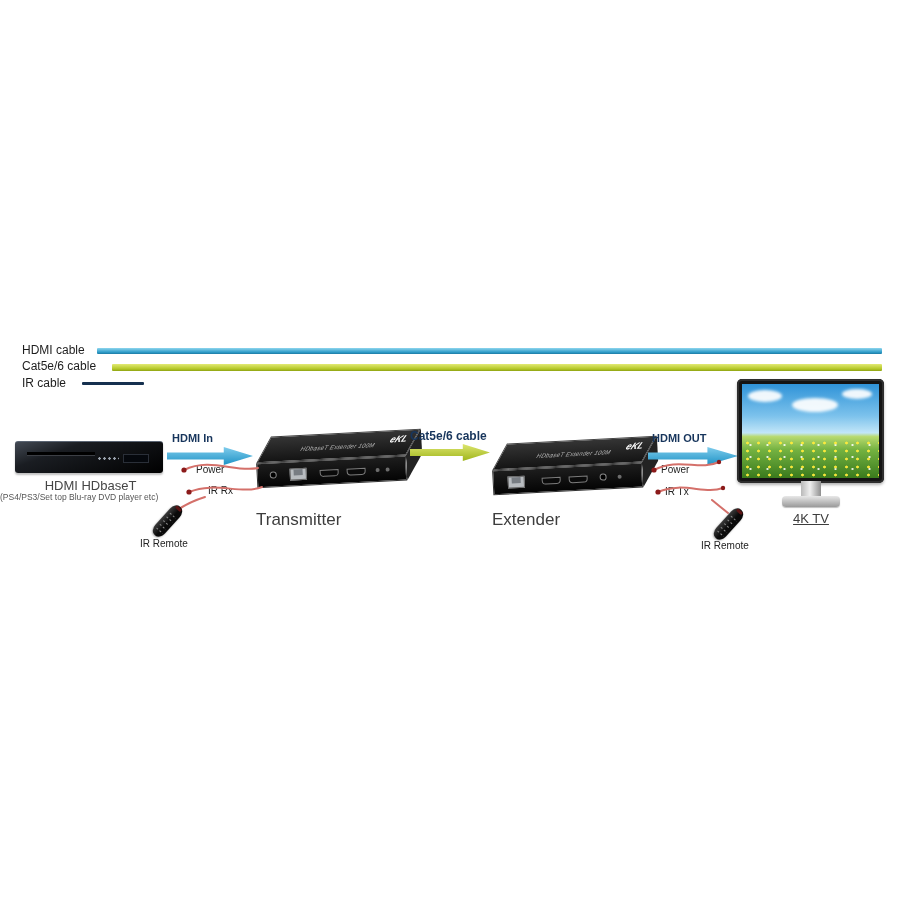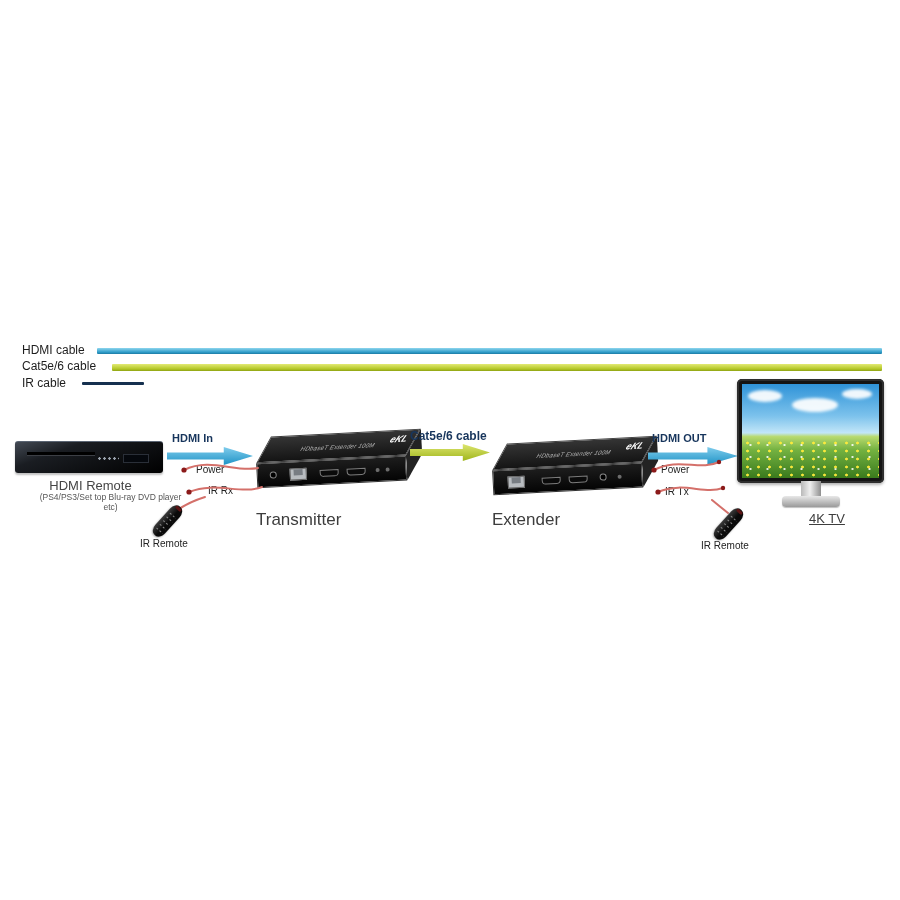--- a/index.html
+++ b/index.html
@@ -24,21 +24,21 @@
 
   
   .player-body { position:relative; width:148px; height:32px; border-radius:3px;
     background:linear-gradient(160deg,#434a54 0%,#1a1d22 30%,#000 100%);
     border-top:1px solid #5a6472; box-shadow:0 2px 2px rgba(0,0,0,.25); }
   .player-slot { position:absolute; left:12px; top:10px; width:68px; height:3px; background:#000; box-shadow:0 1px 0 #3c3f45; }
   .player-display { position:absolute; right:14px; top:12px; width:26px; height:9px; background:#05080d; border:1px solid #2a2f38; }
   .player-btns { position:absolute; right:44px; top:14px; width:22px; height:5px;
     background-image:radial-gradient(circle,#9aa2ad 1px,transparent 1.5px); background-size:5px 5px; }
   .src-label { font-size:13px; color:#454545; text-align:center; }
-  .src-sublabel { font-size:8.5px; color:#555; text-align:center;padding-left:39px; }
+  .src-sublabel { font-size:8.5px; color:#555; text-align:left; }
 
   
   .device { width:168px; height:52px; }
   .dev-top { position:absolute; left:0; top:0; width:150px; height:26px;
     background:linear-gradient(to bottom,#343434,#141414);
     border:1px solid #3e3e3e; transform:skewX(-32deg); transform-origin:0 100%; }
   .dev-front { position:absolute; left:0; top:26px; width:150px; height:25px;
     background:linear-gradient(to bottom,#1d1d1d,#040404); border:1px solid #333; }
   .dev-side { position:absolute; left:150px; top:0; width:17px; height:51px; background:#232323;
     clip-path:polygon(96% 0%, 0% 51%, 0% 100%, 96% 49%); }
@@ -85,21 +85,21 @@
   <span class="abs legend-label" style="left:22px; top:376px;">IR cable</span>
   <div class="abs line line-ir" style="left:82px; top:382px; width:62px; height:3px;"></div>
 
   <div class="abs" style="left:15px; top:441px;">
     <div class="player-body">
       <div class="player-slot"></div>
       <div class="player-display"></div>
       <div class="player-btns"></div>
     </div>
   </div>
-  <div class="abs src-label" style="left:8px; top:478px; width:165px;">HDMI Remote</div>
+  <div class="abs src-label" style="left:8px; top:478px; width:165px;">HDMI HDbaseT</div>
   <div class="abs src-sublabel" style="left:0px; top:492px; width:182px;">(PS4/PS3/Set top Blu-ray DVD player etc)</div>
 
   <span class="abs lbl-navy" style="left:172px; top:432px;">HDMI In</span>
   <div class="abs arrow arrow-blue" style="left:167px; top:447px; width:86px; height:18px;"></div>
   <span class="abs lbl-port" style="left:196px; top:464px;">Power</span>
   <span class="abs lbl-port" style="left:208px; top:485px;">IR Rx</span>
 
   <div class="abs device" style="left:256px; top:433px; transform:rotate(-3deg);">
     <div class="dev-top">
       <span class="dev-model">HDbaseT Extender 100M</span>
@@ -144,21 +144,21 @@
   <div class="abs tv-frame" style="left:737px; top:379px; width:147px; height:104px;">
     <div class="tv-screen">
       <div class="cloud" style="left:6px; top:6px; width:34px; height:12px;"></div>
       <div class="cloud" style="left:50px; top:14px; width:46px; height:14px;"></div>
       <div class="cloud" style="left:100px; top:5px; width:30px; height:10px;"></div>
       <div class="flowers"></div>
     </div>
   </div>
   <div class="abs tv-neck" style="left:801px; top:481px; width:20px; height:17px;"></div>
   <div class="abs tv-base" style="left:782px; top:496px; width:58px; height:11px;"></div>
-  <div class="abs lbl-tv" style="left:786px; top:511px; width:82px;text-decoration:underline;">4K TV</div>
+  <div class="abs lbl-tv" style="left:770px; top:511px; width:82px;text-decoration:underline;">4K TV</div>
 
   <svg class="abs" width="900" height="900" style="left:0; top:0; pointer-events:none;">
     <g stroke="#d4706a" stroke-width="2" fill="none" stroke-linecap="round">
       <path d="M184,470 C210,457 236,473 258,468"></path>
       <path d="M189,492 C216,481 240,495 262,487"></path>
       <path d="M172,514 C182,506 192,501 205,497"></path>
       <path d="M654,470 C678,457 700,471 719,462"></path>
       <path d="M658,492 C684,481 704,495 723,488"></path>
       <path d="M712,500 C718,505 723,509 728,513"></path>
     </g>

